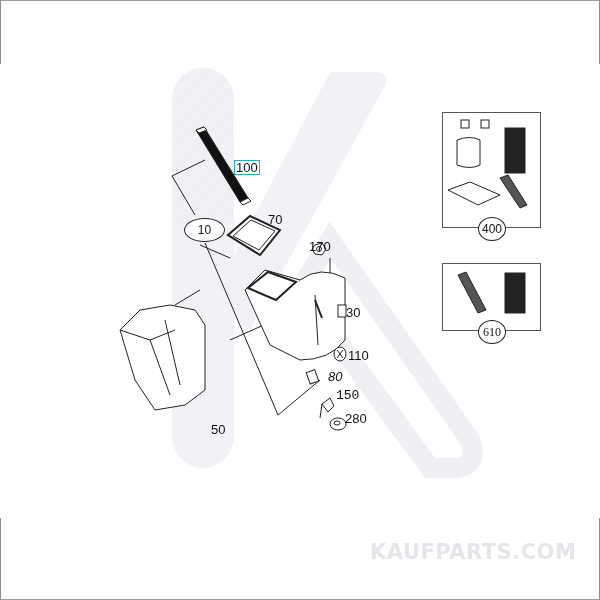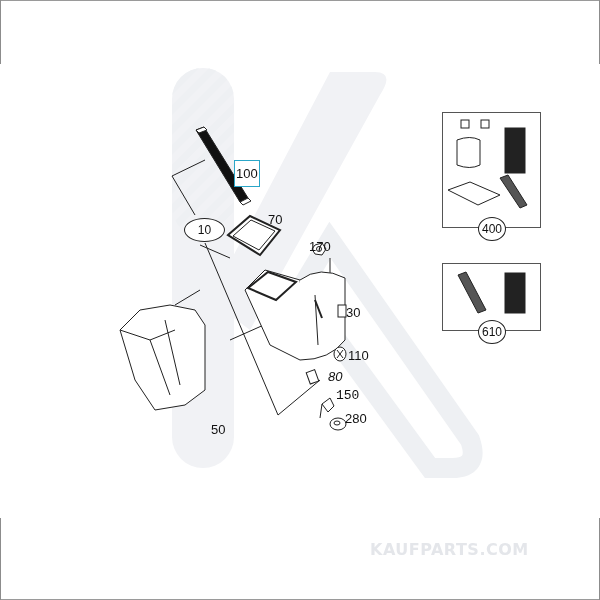--- a/index.html
+++ b/index.html
@@ -4,24 +4,24 @@
 <style>
   html, body { margin: 0; padding: 0; background: #ffffff; }
   body { width: 600px; height: 600px; position: relative; overflow: hidden; font-family: "Liberation Sans", sans-serif; }
   .frame { position: absolute; left: 0; top: 0; width: 600px; height: 600px; }
   .frame-top { position: absolute; left: 0; top: 0; width: 600px; height: 1px; background: #9a9a9a; }
   .frame-bottom { position: absolute; left: 0; top: 599px; width: 600px; height: 1px; background: #9a9a9a; }
   .bracket { position: absolute; width: 1px; background: #8c8c8c; }
   .watermark-svg { position: absolute; left: 0; top: 0; }
   .diagram-svg { position: absolute; left: 0; top: 0; }
   .callout { position: absolute; font-size: 13px; color: #111; line-height: 1; white-space: nowrap; }
-  .callout.highlight { border: 1.5px solid #2aa6c8; padding: 6px 1px; background: #fff; }
+  .callout.highlight { border: 1.5px solid #2aa6c8; padding: 0 1px; background: #fff; }
   .circle-label { position: absolute; width: 41px; height: 24px; border: 1px solid #222; border-radius: 50%; background: #fff; font-size: 12px; display: flex; align-items: center; justify-content: center; color: #111; box-sizing: border-box; }
   .kit-box { position: absolute; border: 1px solid #555; background: transparent; box-sizing: border-box; }
-  .brand { position: absolute; left: 370px; top: 540px; font-size: 16px; font-weight: bold; color: #e4e6ea; letter-spacing: 0.5px; font-family: "DejaVu Sans", sans-serif; }
+  .brand { position: absolute; left: 370px; top: 540px; font-size: 21px; font-weight: bold; color: #e4e6ea; letter-spacing: 0.5px; font-family: "DejaVu Sans", sans-serif; }
 </style>
 </head>
 <body>
 
 <div class="frame">
   <div class="frame-top"></div>
   <div class="frame-bottom"></div>
   <div class="bracket" style="left:0;top:0;height:64px;"></div>
   <div class="bracket" style="right:0;top:0;height:64px;"></div>
   <div class="bracket" style="left:0;top:518px;height:82px;"></div>
@@ -128,15 +128,15 @@
 <div class="callout" style="left:309px;top:228px;margin-top:12px;">170</div>
 <div class="callout" style="left:346px;top:306px;">30</div>
 <div class="callout" style="left:348px;top:349px;">110</div>
 <div class="callout" style="left:328px;top:370px;font-style:italic;">80</div>
 <div class="callout" style="left:336px;top:389px;font-family:Liberation Mono, monospace;">150</div>
 <div class="callout" style="left:345px;top:412px;">280</div>
 <div class="callout" style="left:211px;top:377px;margin-top:46px;">50</div>
 
 <div class="circle-label" style="left:184px;top:218px;">10</div>
 <div class="circle-label" style="left:478px;top:217px;width:28px;">400</div>
-<div class="circle-label" style="left:478px;top:320px;width:28px;">610</div>
+<div class="circle-label" style="left:478px;top:320px;width:28px;font-family:Liberation Serif, serif;">610</div>
 
 <div class="brand">KAUFPARTS.COM</div>
 
 </body></html>

